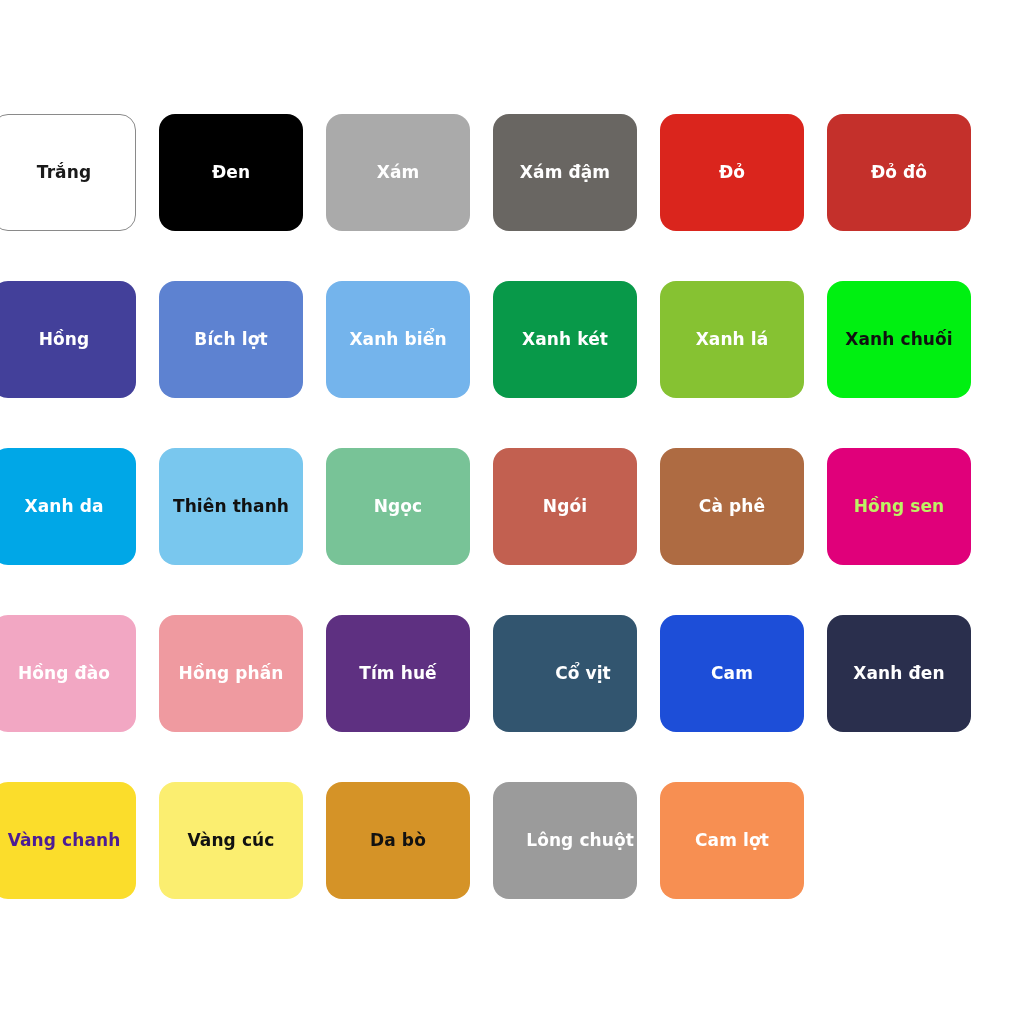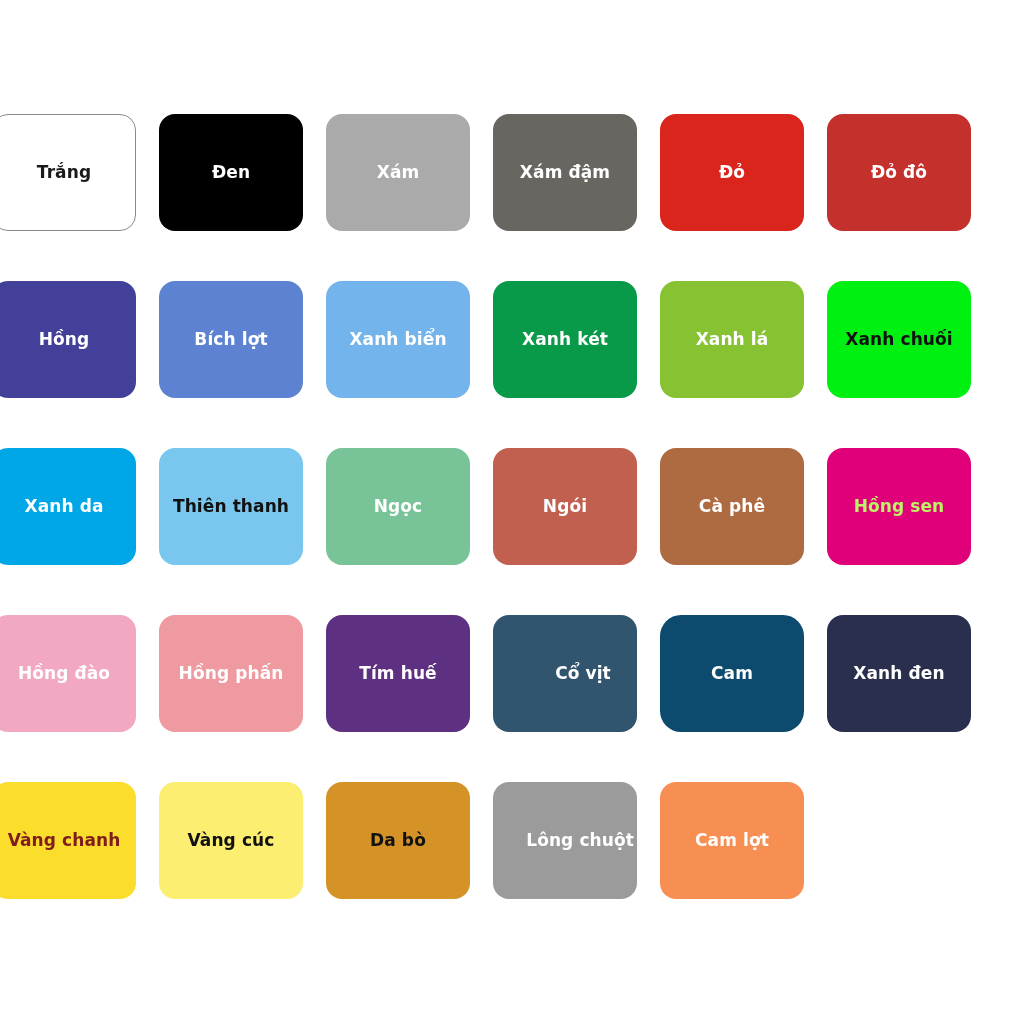--- a/index.html
+++ b/index.html
@@ -117,28 +117,28 @@
       </div>
       <div class="swatch" style="background: rgb(239, 154, 160);">
         <span class="swatch-label" style="color: rgb(255, 255, 255);">Hồng phấn</span>
       </div>
       <div class="swatch" style="background: rgb(94, 48, 129);">
         <span class="swatch-label" style="color: rgb(255, 255, 255);">Tím huế</span>
       </div>
       <div class="swatch" style="background: rgb(50, 85, 111); padding-left: 36px;">
         <span class="swatch-label" style="color: rgb(255, 255, 255);">Cổ vịt</span>
       </div>
-      <div class="swatch" style="background: #0c4a6e; border-radius: 21px;">
+      <div class="swatch" style="background: #1d4ed8;">
         <span class="swatch-label" style="color: rgb(255, 255, 255);">Cam</span>
       </div>
       <div class="swatch" style="background: rgb(42, 47, 77);">
         <span class="swatch-label" style="color: rgb(255, 255, 255);">Xanh đen</span>
       </div>
       <div class="swatch" style="background: rgb(251, 221, 43);">
-        <span class="swatch-label" style="color: #7f1d1d;">Vàng chanh</span>
+        <span class="swatch-label" style="color: #4c1d95;">Vàng chanh</span>
       </div>
       <div class="swatch" style="background: rgb(251, 238, 112);">
         <span class="swatch-label" style="color: rgb(17, 17, 17);">Vàng cúc</span>
       </div>
       <div class="swatch" style="background: rgb(213, 147, 39);">
         <span class="swatch-label" style="color: rgb(17, 17, 17);">Da bò</span>
       </div>
       <div class="swatch" style="background: rgb(155, 155, 155); justify-content: flex-end;">
         <span class="swatch-label" style="color: rgb(255, 255, 255);">Lông chuột</span>
       </div>

